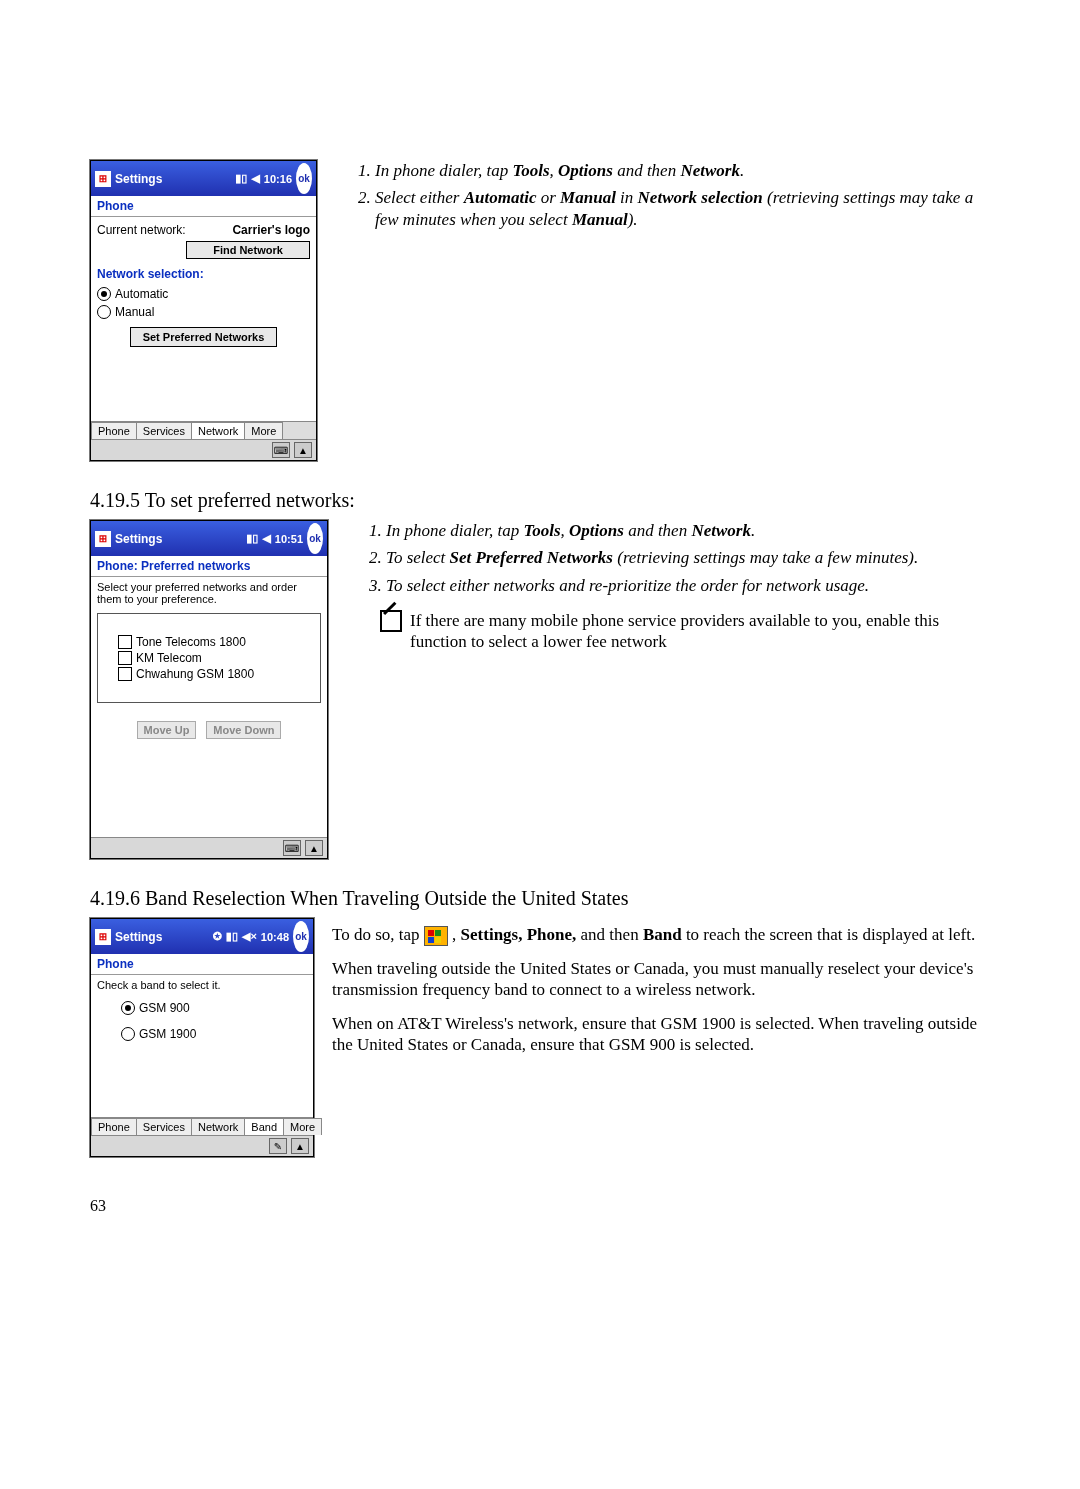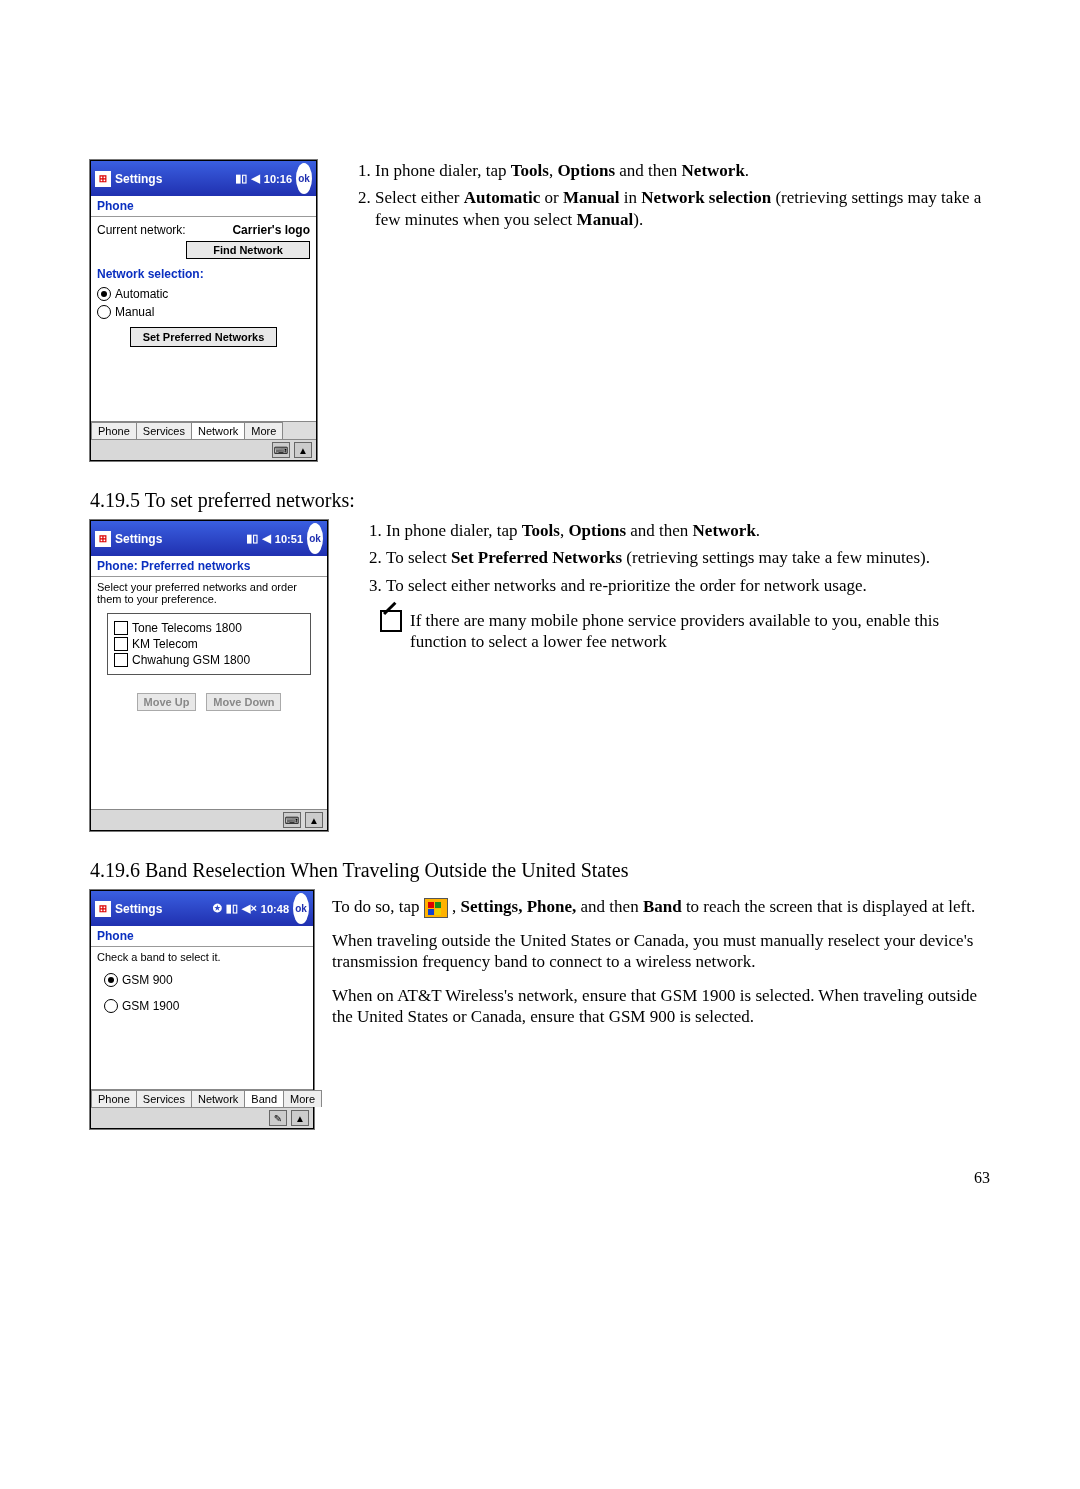--- a/index.html
+++ b/index.html
@@ -120,35 +120,35 @@
   }
   .kb-icon, .up-arrow {
     width:16px;height:14px;
     border:1px solid #666;
     background:#ccc;
     display:inline-flex;align-items:center;justify-content:center;
     font-size:10px;
   }
   .listbox {
     border:1px solid #555;
-    margin:4px 16px;
-    padding:6px;
+    margin:4px 6px;
+    padding:20px;
     font-size:12px;
   }
   .listbox .chk-row { display:flex; align-items:center; gap:4px; padding:1px 0; }
   .chk {
     width:12px;height:12px;border:1px solid #000;display:inline-block;
   }
   .doc-text { flex:1; font-size:17px; line-height:1.25; }
   .doc-text ol {
     list-style: decimal;
     margin: 0;
     padding-left: 40px;
   }
-  .doc-text li { margin-bottom:6px; }
+  .doc-text li { margin-bottom:6px;font-style:italic; }
   .h4 {
     font-size: 20px;
     margin: 24px 0 8px 0;
     font-weight: normal;
   }
   .h4.spaced { margin-top: 18px; }
   .note {
     display:flex; align-items:flex-start; gap:8px;
     margin: 14px 0 16px 34px;
     font-size:17px;
@@ -182,21 +182,21 @@
   .inline-flag::after{
     content:"";
     position:absolute;
     left:3px;top:3px;
     width:6px;height:6px;
     background:#d00;
     box-shadow: 7px 0 0 #1a8c1a, 0 7px 0 #1040d0, 7px 7px 0 #f0d000;
   }
   .para { font-size:17px; margin: 6px 0 12px 0; line-height:1.25; }
   .page-number {
-    text-align:right;
+    text-align:left;
     font-size:16px;
     margin-top:40px;
   }
 </style>
 </head>
 <body>
 
 <div class="page">
 
   <div class="row">
@@ -334,21 +334,21 @@
         <span class="status-icons">
           <span>✪</span>
           <span>▮▯</span>
           <span>◀×</span>
           <span>10:48</span>
         </span>
         <span class="ok-badge">ok</span>
       </div>
       <div class="subtitle">Phone</div>
       <div class="section" style="font-size:11px">Check a band to select it.</div>
-      <div class="section" style="padding-left:13px">
+      <div class="section" style="padding-left:30px">
         <div class="radio">
           <span class="dot inner"></span>
           <span>GSM 900</span>
         </div>
         <div class="radio" style="margin-top:8px">
           <span class="dot"></span>
           <span>GSM 1900</span>
         </div>
       </div>
       <div style="height:70px"></div>

